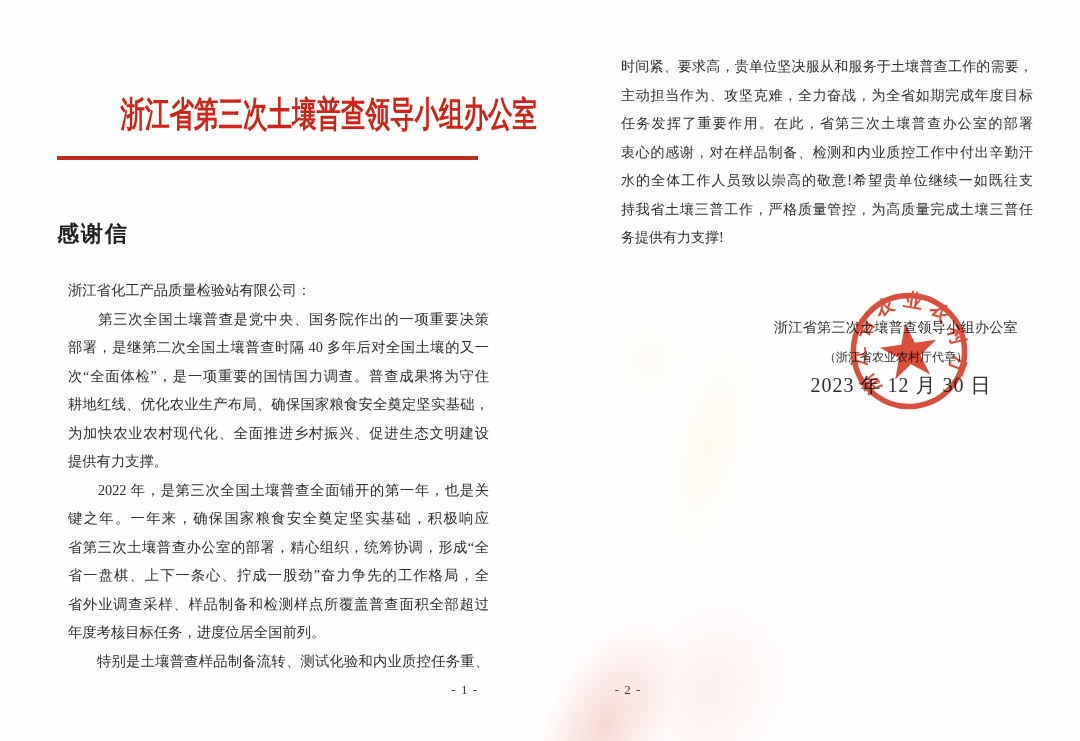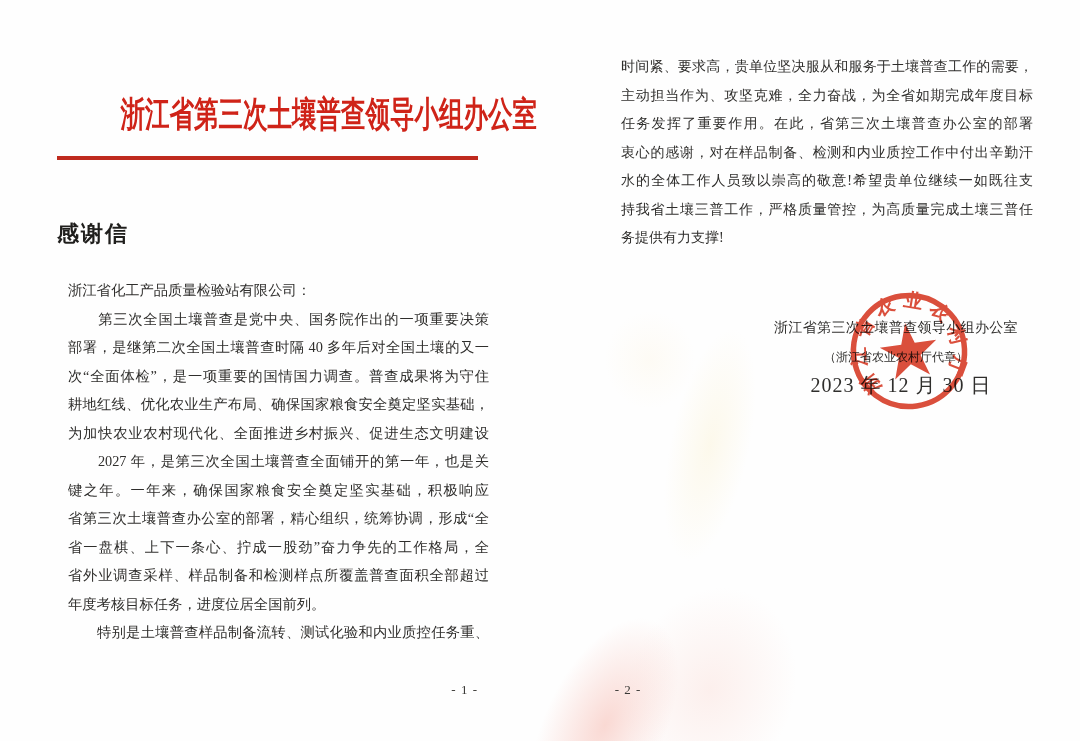--- a/index.html
+++ b/index.html
@@ -100,21 +100,22 @@
   <div class="rule"></div>
   <div class="doc-title">感谢信</div>
 
   <div class="textblock">
     <div class="line short">浙江省化工产品质量检验站有限公司：</div>
     <div class="line">　　第三次全国土壤普查是党中央、国务院作出的一项重要决策</div>
     <div class="line">部署，是继第二次全国土壤普查时隔 40 多年后对全国土壤的又一</div>
     <div class="line">次“全面体检”，是一项重要的国情国力调查。普查成果将为守住</div>
     <div class="line">耕地红线、优化农业生产布局、确保国家粮食安全奠定坚实基础，</div>
     <div class="line">为加快农业农村现代化、全面推进乡村振兴、促进生态文明建设</div>
-    <div class="line">　　2027 年，是第三次全国土壤普查全面铺开的第一年，也是关</div>
+    <div class="line short">提供有力支撑。</div>
+    <div class="line">　　2022 年，是第三次全国土壤普查全面铺开的第一年，也是关</div>
     <div class="line">键之年。一年来，确保国家粮食安全奠定坚实基础，积极响应</div>
     <div class="line">省第三次土壤普查办公室的部署，精心组织，统筹协调，形成“全</div>
     <div class="line">省一盘棋、上下一条心、拧成一股劲”奋力争先的工作格局，全</div>
     <div class="line">省外业调查采样、样品制备和检测样点所覆盖普查面积全部超过</div>
     <div class="line short">年度考核目标任务，进度位居全国前列。</div>
     <div class="line">　　特别是土壤普查样品制备流转、测试化验和内业质控任务重、</div>
   </div>
 
   <div class="pagenum pn1">- 1 -</div>
 </div>

